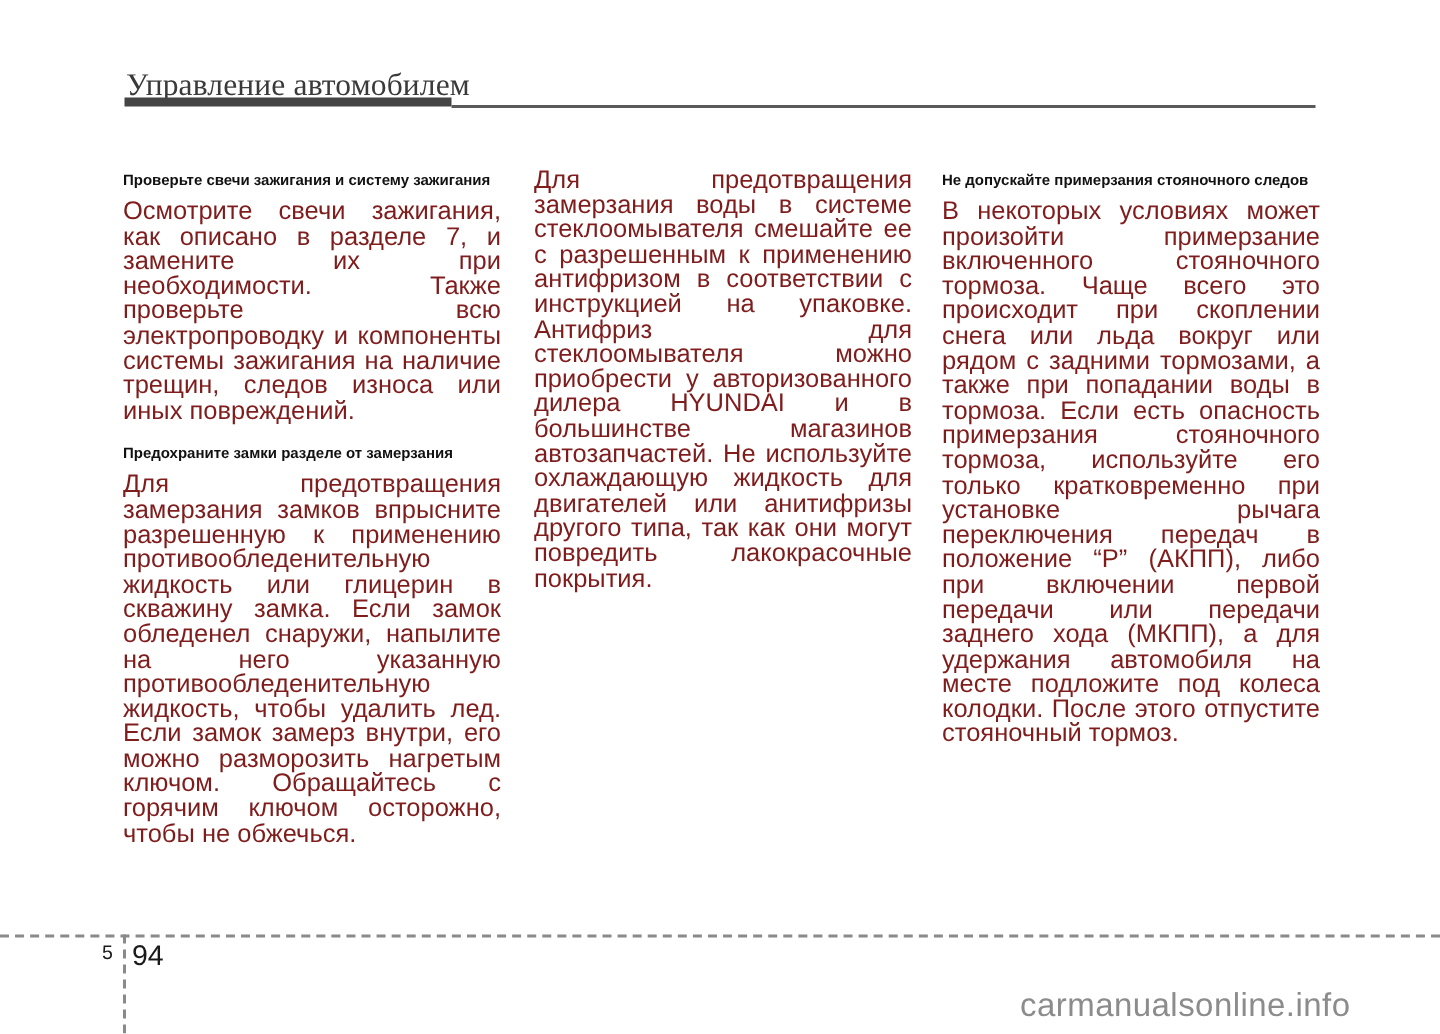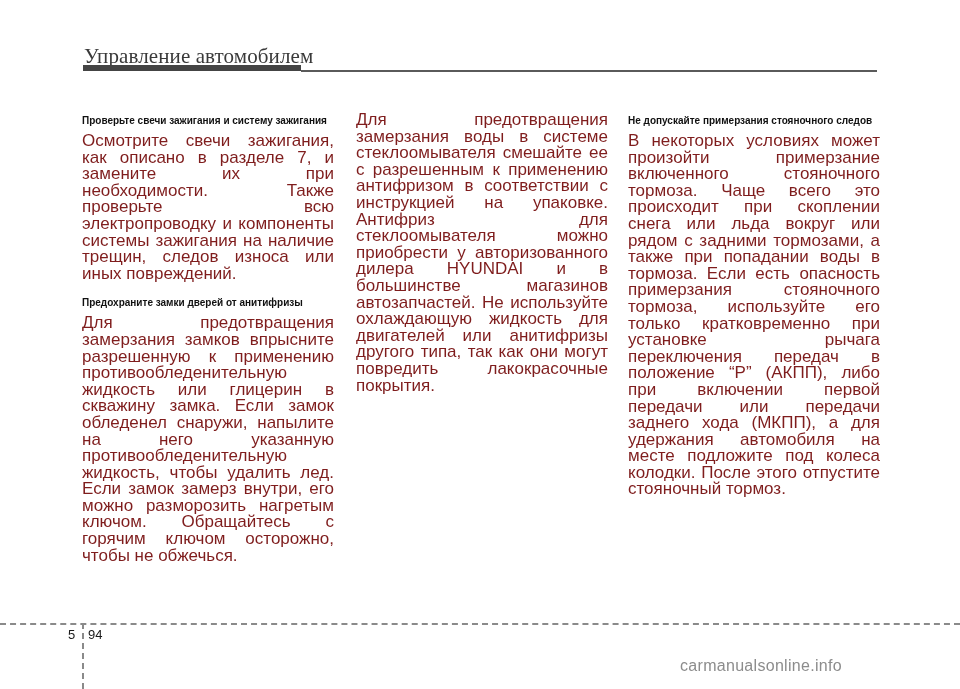--- a/index.html
+++ b/index.html
@@ -87,47 +87,47 @@
       position: absolute;
       left: 68px;
       top: 627px;
       font-size: 13px;
       color: #1a1a1a;
     }
     .page-num {
       position: absolute;
       left: 88px;
       top: 627px;
-      font-size: 13px;
+      font-size: 19px;
       color: #1a1a1a;
     }
     .watermark {
       position: absolute;
       left: 680px;
       top: 657px;
       font-family: "Liberation Sans", sans-serif;
-      font-size: 16px;
+      font-size: 22px;
       color: #8c8c8c;
       letter-spacing: 0.3px;
       white-space: nowrap;
     }
   </style>
 </head>
 <body>
 
 <div>
 
   <div class="header-title">Управление автомобилем</div>
   <div class="header-bar-thick"></div>
   <div class="header-bar-thin"></div>
 
   <div class="column col-1">
     <h3 class="section-title">Проверьте свечи зажигания и систему зажигания</h3>
     <p class="section-body">Осмотрите свечи зажигания, как описано в разделе 7, и замените их при необходимости. Также проверьте всю электропроводку и компоненты системы зажигания на наличие трещин, следов износа или иных повреждений.</p>
-    <h3 class="section-title">Предохраните замки дверей от анитифризы</h3>
+    <h3 class="section-title">Предохраните замки разделе от замерзания</h3>
     <p class="section-body">Для предотвращения замерзания замков впрысните разрешенную к применению противообледенительную жидкость или глицерин в скважину замка. Если замок обледенел снаружи, напылите на него указанную противообледенительную жидкость, чтобы удалить лед. Если замок замерз внутри, его можно разморозить нагретым ключом. Обращайтесь с горячим ключом осторожно, чтобы не обжечься.</p>
   </div>
 
   <div class="column col-2">
     <p class="section-body">Для предотвращения замерзания воды в системе стеклоомывателя смешайте ее с разрешенным к применению антифризом в соответствии с инструкцией на упаковке. Антифриз для стеклоомывателя можно приобрести у авторизованного дилера HYUNDAI и в большинстве магазинов автозапчастей. Не используйте охлаждающую жидкость для двигателей или анитифризы другого типа, так как они могут повредить лакокрасочные покрытия.</p>
   </div>
 
   <div class="column col-3">
     <h3 class="section-title">Не допускайте примерзания стояночного следов</h3>
     <p class="section-body">В некоторых условиях может произойти примерзание включенного стояночного тормоза. Чаще всего это происходит при скоплении снега или льда вокруг или рядом с задними тормозами, а также при попадании воды в тормоза. Если есть опасность примерзания стояночного тормоза, используйте его только кратковременно при установке рычага переключения передач в положение “P” (АКПП), либо при включении первой передачи или передачи заднего хода (МКПП), а для удержания автомобиля на месте подложите под колеса колодки. После этого отпустите стояночный тормоз.</p>

